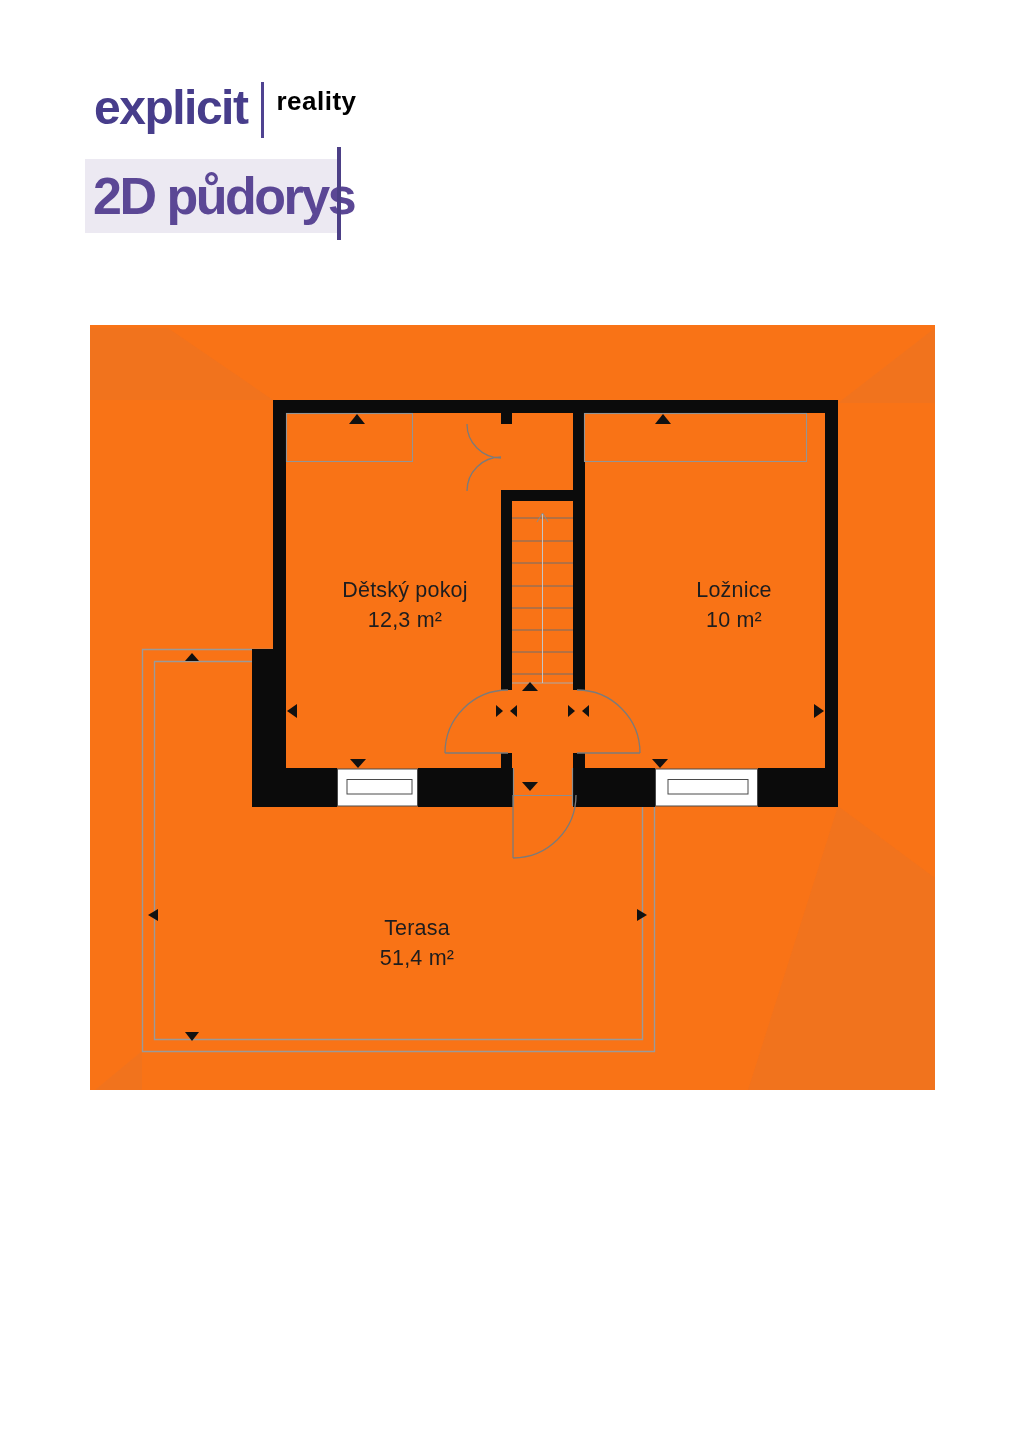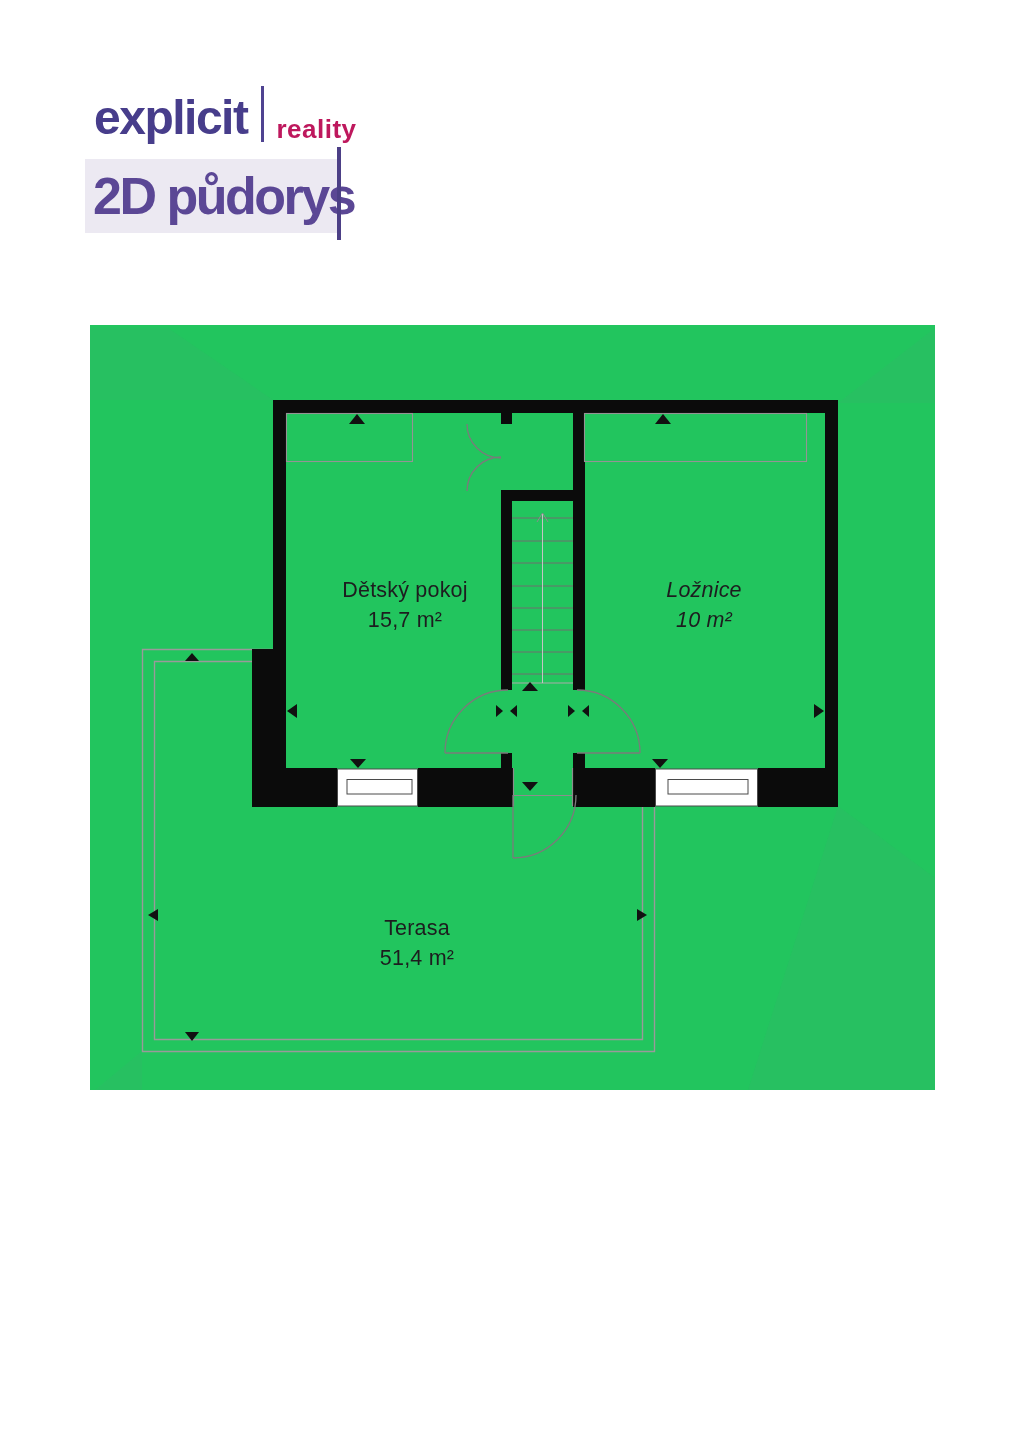--- a/index.html
+++ b/index.html
@@ -4,46 +4,46 @@
 <style>
   html,body{margin:0;padding:0;}
   body{
     width:1024px;height:1449px;
     background:#ffffff;
     font-family:"Liberation Sans", sans-serif;
     position:relative;
     overflow:hidden;
   }
   
-  .logo-row{position:absolute;left:94px;top:78px;height:64px;display:flex;align-items:flex-end;}
+  .logo-row{position:absolute;left:94px;top:78px;height:64px;display:flex;align-items:flex-start;}
   .logo-primary{
     font-size:48px;font-weight:700;letter-spacing:-1.5px;
     color:#473d8b;line-height:1;padding-top:6px;
   }
   .logo-sep{width:3px;height:56px;background:#4f4391;margin:4px 12px 0 14px;}
   .logo-secondary{
     font-size:26px;font-weight:600;letter-spacing:0.5px;
-    color:#be185d;line-height:1;padding-top:10px;
+    color:#000000;line-height:1;padding-top:10px;
   }
   .title-box{
     position:absolute;left:85px;top:159px;width:256px;height:74px;
     background:#ece9f2;display:flex;align-items:center;
   }
   .title-text{
     font-size:52px;font-weight:700;letter-spacing:-2.5px;
     color:#5b4795;padding-left:8px;white-space:nowrap;
   }
   .title-cursor{
     position:absolute;left:337px;top:147px;width:4px;height:93px;
     background:#4c3f86;
   }
   
   .plan{
     position:absolute;left:90px;top:325px;width:845px;height:765px;
-    background:#22c55e;
+    background:#f97316;
   }
   .plan svg{position:absolute;left:0;top:0;}
   .room-label{
     position:absolute;transform:translateX(-50%);
     text-align:center;color:#1d1d1f;
     font-size:21.5px;line-height:30px;letter-spacing:0.2px;
     white-space:nowrap;
   }
 </style>
 </head>
@@ -163,23 +163,23 @@
       <polygon points="522,782 538,782 530,791"></polygon>
       <polygon points="185,661 199,661 192,653"></polygon>
       <polygon points="158,909 158,921 148,915"></polygon>
       <polygon points="637,909 637,921 647,915"></polygon>
       <polygon points="185,1032 199,1032 192,1041"></polygon>
     </g>
   </svg>
 
   <div class="room-label" style="left:315px;top:250px;">
     <div>Dětský pokoj</div>
-    <div>15,7 m²</div>
+    <div>12,3 m²</div>
   </div>
-  <div class="room-label" style="left:614px;top:250px;font-style:italic;">
+  <div class="room-label" style="left:644px;top:250px;">
     <div>Ložnice</div>
     <div>10 m²</div>
   </div>
   <div class="room-label" style="left:327px;top:588px;">
     <div>Terasa</div>
     <div>51,4 m²</div>
   </div>
 </div>
 
 </body></html>

